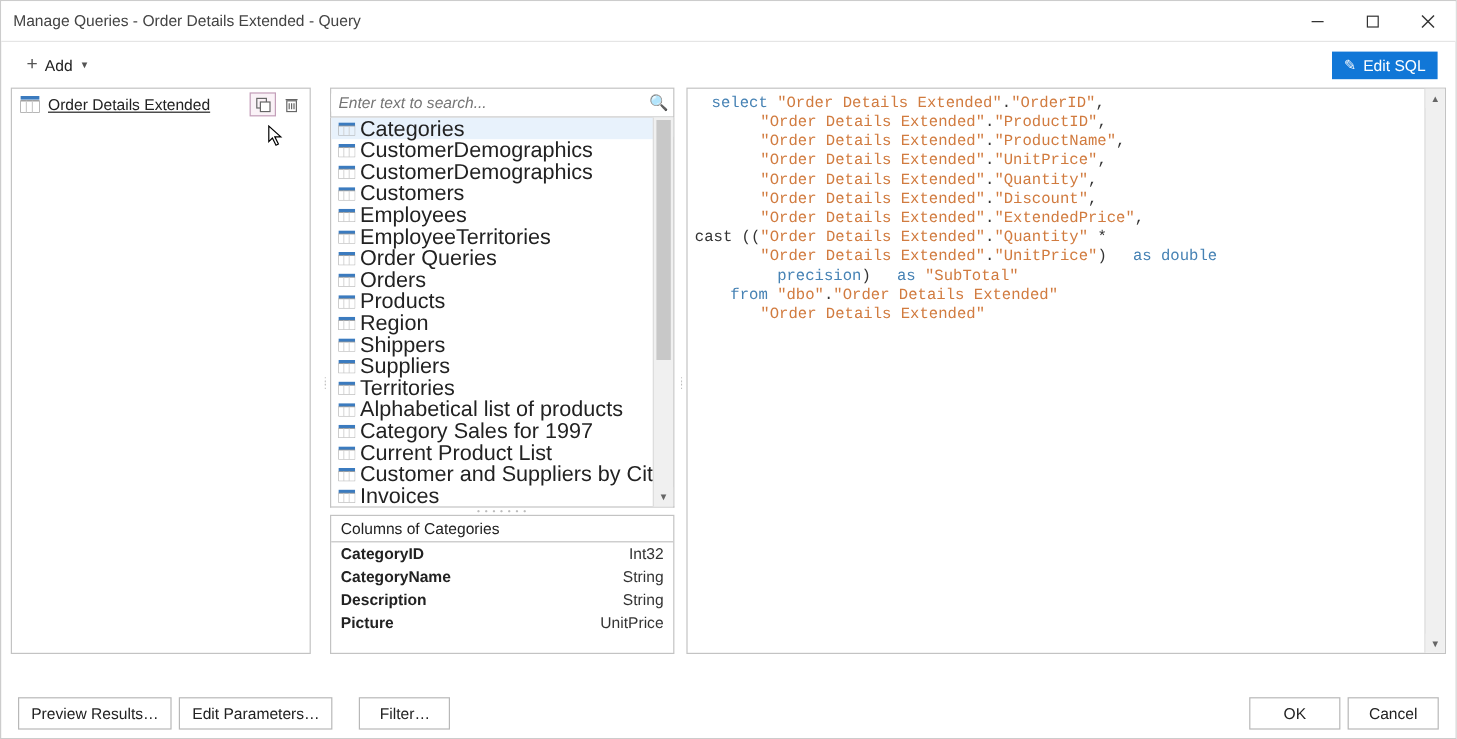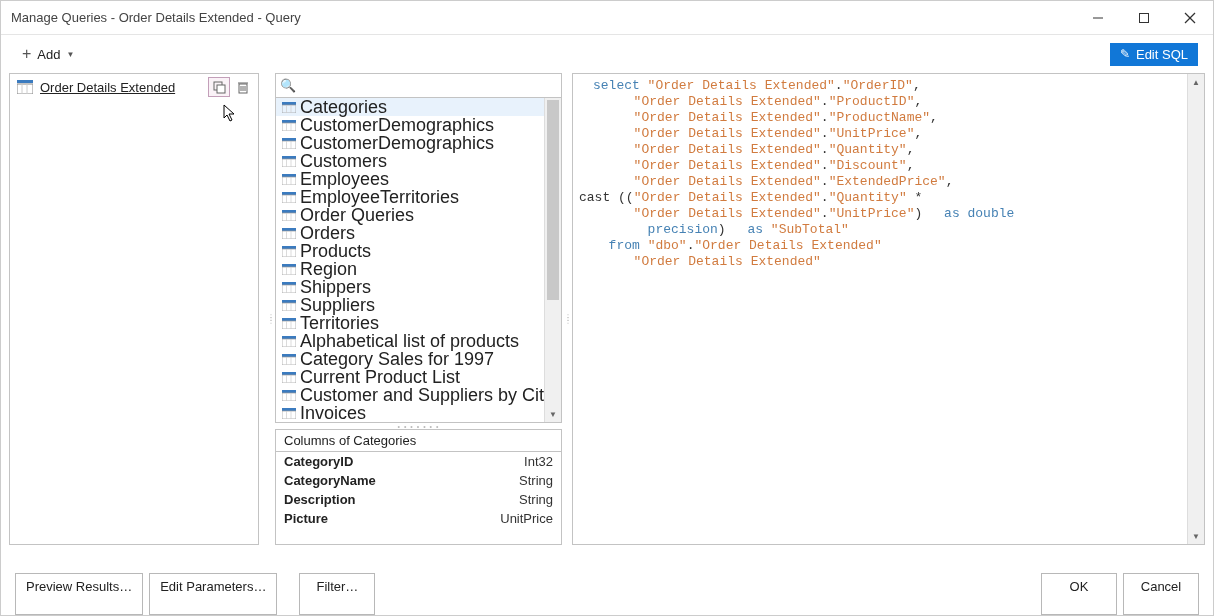--- a/index.html
+++ b/index.html
@@ -48,21 +48,21 @@
 .col-row .ctype { color:#333;}
 .splitter-v { width:8px; display:flex; flex-direction:column; align-items:center; justify-content:center; cursor:col-resize;}
 .splitter-v .grip { color:#bbb; font-size:8px; line-height:3px;}
 .sql-panel { flex:1; height:472px; display:flex;}
 .sql-inner { flex:1; white-space:pre; padding:4px 6px; font-family:"Courier New",monospace; font-size:13px; line-height:16px; color:#d17b3f; position:relative; overflow:hidden;}
 .sql-inner .kw { color:#4682b4;margin-left:14px; }
 .sql-inner .str { color:#d17b3f; }
 .sql-inner .op { color:#333; }
 .sql-inner .cast { color:#333; }
 .sql-scroll { width:17px; background:#f0f0f0; position:relative; border-left:1px solid #ddd;}
-.bottom-bar { height:42px; display:flex; padding:0 14px; gap:6px;}
+.bottom-bar { height:42px; display:flex; align-items:center; padding:0 14px; gap:6px;}
 .btn { border:1px solid #b8b8b8; background:#fff; padding:5px 10px; cursor:default; font-size:13px; min-width:76px; text-align:center;}
 .btn.wide { min-width:100px;}
 .cursor-overlay { position:absolute; left:222px; top:103px; pointer-events:none; z-index:100;}
 svg { display:block; }
 </style>
 </head>
 <body>
 
 <div class="window">
 
@@ -135,20 +135,21 @@
           </span>
         </div>
       </div>
 
       <div class="splitter-v">
         <span class="grip">⋮<br>⋮</span>
       </div>
 
       <div class="mid-col">
         <div class="search-wrap">
+          <input type="text" placeholder="Enter text to search..." style="">
           <span class="mag">🔍</span>
         </div>
         <div class="table-list">
           <div class="table-list-inner" id="tables-container">
               <div class="tbl-item selected">
                 <span class="tbl-ic">
                   <svg width="14" height="11">
                     <rect x="0" y="0" width="14" height="3" fill="#3b7bbf"></rect>
                     <rect x="0" y="3" width="14" height="8" fill="none" stroke="#999" stroke-width="0.7"></rect>
                     <line x1="4.5" y1="3" x2="4.5" y2="11" stroke="#ccc" stroke-width="0.7"></line>

